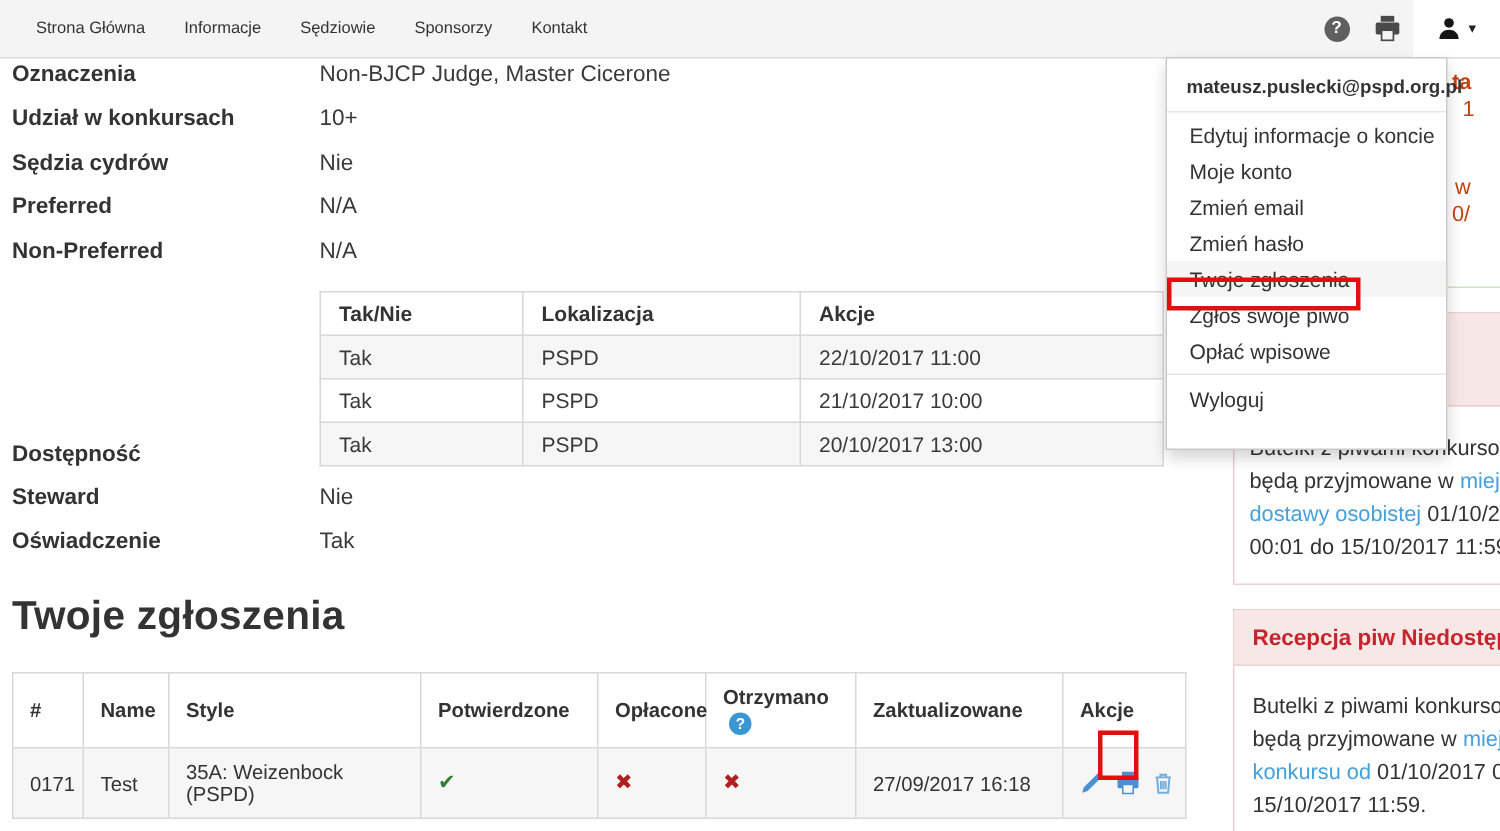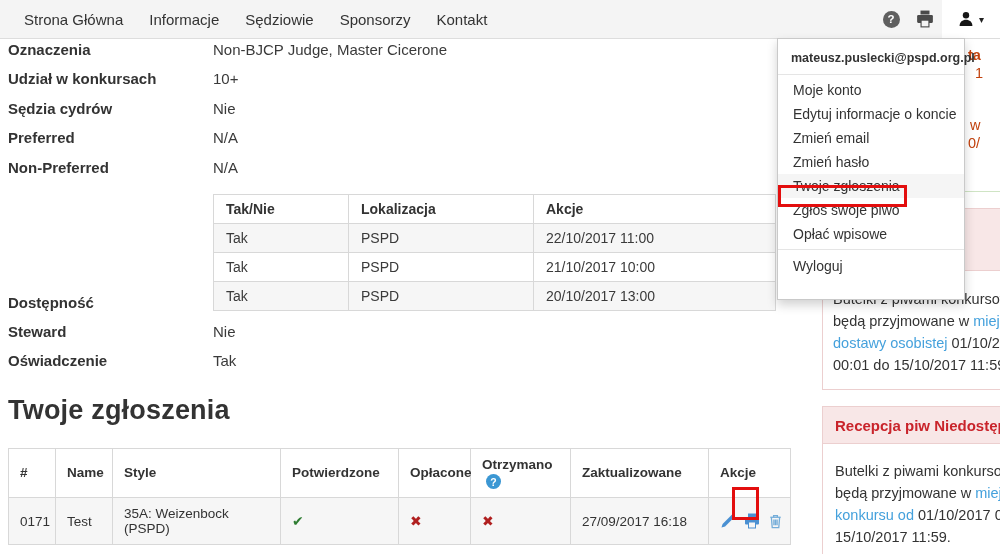--- a/index.html
+++ b/index.html
@@ -5,21 +5,21 @@
   * { margin:0; padding:0; box-sizing:border-box; }
   html,body { width:1000px; height:554px; }
   body { font-family:"Liberation Sans", sans-serif; color:#333; background:#fff; }
   .page { position:relative; width:1000px; height:554px; overflow:hidden; background:#fff; }
 
   
   .navbar { position:absolute; top:0; left:0; width:1000px; height:39px;
             background:#f4f4f4; border-bottom:1px solid #ddd;
             display:flex; align-items:center; justify-content:space-between; z-index:5; }
   .nav-items { display:flex; align-items:center; padding-left:11px; }
-  .nav-item { font-size:15px; color:#333; padding:0 13px; cursor:pointer; text-decoration:none; }
+  .nav-item { font-size:11px; color:#333; padding:0 13px; cursor:pointer; text-decoration:none; }
   .nav-icons { display:flex; align-items:center; height:100%; }
   .icon-btn { width:34px; height:100%; display:flex; align-items:center; justify-content:center; cursor:pointer; color:#4a4a4a; }
   .q-circle { width:17px; height:17px; border-radius:50%; background:#5f5f5f; color:#fff;
               font-size:11.5px; font-weight:bold; display:flex; align-items:center; justify-content:center; }
   .user-toggle { width:58px; height:100%; background:#fff; display:flex; align-items:center;
                  justify-content:center; gap:5px; cursor:pointer; }
   .caret { font-size:10px; color:#222; }
 
   
   .main { position:absolute; top:39px; left:0; width:810px; padding:2px 0 0 8px; }
@@ -264,22 +264,22 @@
         <p><span></span><span class="lnk">konkursu od</span><span> 01/10/2017 00</span></p>
         <p><span>15/10/2017 11:59.</span><span class="lnk"></span><span></span></p>
       </div>
     </div>
   </div>
 
   <div class="dropdown">
     <div class="dd-email">mateusz.puslecki@pspd.org.pl</div>
     <div class="dd-div"></div>
     <ul class="dd-list">
+      <li class="dd-item">Edytuj informacje o koncie</li>
       <li class="dd-item">Moje konto</li>
-      <li class="dd-item">Edytuj informacje o koncie</li>
       <li class="dd-item">Zmień email</li>
       <li class="dd-item">Zmień hasło</li>
       <li class="dd-item hl">Twoje zgłoszenia</li>
       <li class="dd-item">Zgłoś swoje piwo</li>
       <li class="dd-item">Opłać wpisowe</li>
     </ul>
     <div class="dd-div"></div>
     <div class="dd-logout">Wyloguj</div>
   </div>
 

